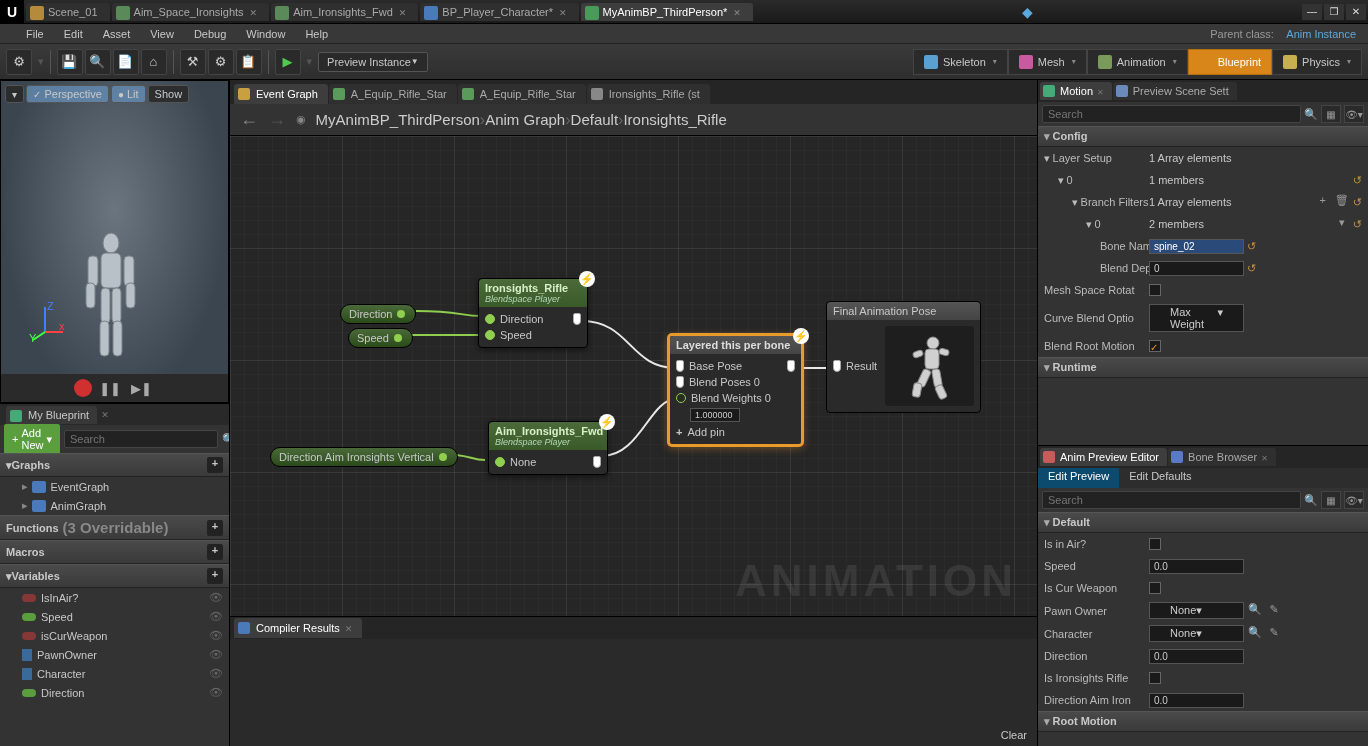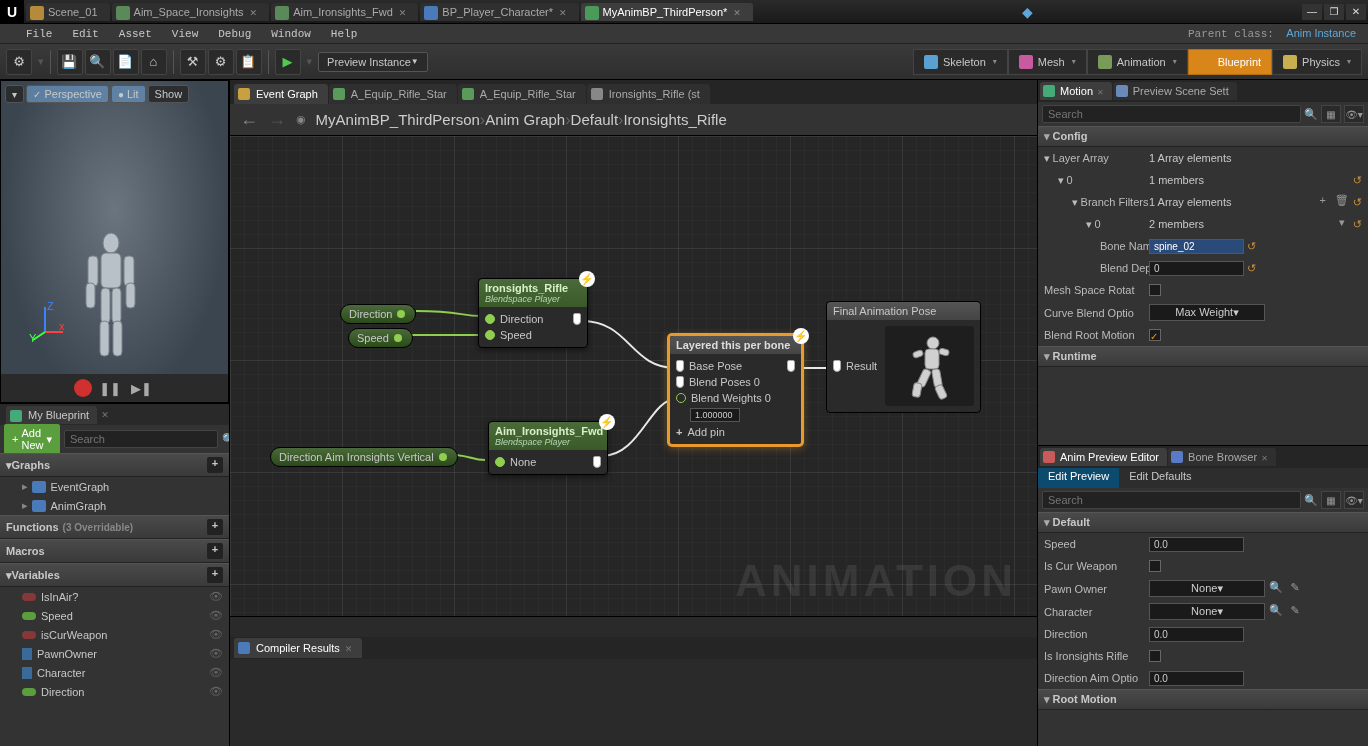--- a/index.html
+++ b/index.html
@@ -6,21 +6,21 @@
 body { background:#1a1a1a; color:#c8c8c8; width:1368px; height:746px; overflow:hidden; }
 .titlebar { height:24px; background:linear-gradient(#2a2a2a,#1a1a1a); display:flex; align-items:center; border-bottom:1px solid #000; }
 .ue-logo { width:24px; height:24px; background:#000; color:#fff; display:flex; align-items:center; justify-content:center; font-weight:bold; font-size:14px; }
 .title-tab { padding:3px 12px 3px 22px; background:#2f2f2f; margin-left:2px; border-radius:3px 3px 0 0; position:relative; color:#aaa; cursor:pointer; white-space:nowrap; }
 .title-tab.active { background:#3d3d3d; color:#fff; }
 .title-tab .tico { position:absolute; left:4px; top:3px; width:14px; height:14px; }
 .title-tab .close { margin-left:6px; color:#888; font-size:9px; }
 .win-btns { margin-left:auto; display:flex; gap:2px; padding-right:2px; }
 .win-btn { width:20px; height:16px; background:#333; color:#ddd; display:flex; align-items:center; justify-content:center; cursor:pointer; font-size:10px; }
 .menubar { height:20px; background:#383838; display:flex; align-items:center; padding:0 6px; border-bottom:1px solid #222; }
-.menubar span { padding:2px 10px; cursor:pointer;font-family:Liberation Mono, monospace; }
+.menubar span { padding:2px 10px; cursor:pointer; }
 .parent-class { margin-left:auto; color:#999; font-size:11px; padding-right:6px; }
 .parent-class a { color:#5ba8dc; cursor:pointer; }
 .toolbar { height:36px; background:linear-gradient(#3a3a3a,#2e2e2e); display:flex; align-items:center; padding:0 6px; gap:6px; border-bottom:1px solid #000; }
 .tbtn { width:26px; height:26px; background:#2a2a2a; border:1px solid #444; border-radius:2px; display:flex; align-items:center; justify-content:center; cursor:pointer; color:#ccc; font-size:13px; }
 .tbtn.play { color:#4fc94f; }
 .tbtn-group { display:flex; gap:2px; }
 .preview-combo { background:#2a2a2a; border:1px solid #555; border-radius:2px; padding:3px 8px; cursor:pointer; display:flex; align-items:center; }
 .mode-tabs { margin-left:auto; display:flex; gap:0; }
 .mode-tab { padding:5px 10px; background:#2a2a2a; border:1px solid #444; display:flex; align-items:center; gap:5px; cursor:pointer; }
 .mode-tab.active { background:#d8851a; color:#fff; border-color:#b56e0f; }
@@ -48,21 +48,21 @@
 .eye-ico { width:22px; color:#888; cursor:pointer; text-align:center; }
 .tree { flex:1; background:#333; overflow-y:auto; }
 .tree-section { background:linear-gradient(#4a4a4a,#3a3a3a); padding:3px 6px; font-weight:bold; border-top:1px solid #555; border-bottom:1px solid #222; display:flex; align-items:center; }
 .tree-section .plus { margin-left:auto; background:#222; width:16px; height:16px; text-align:center; border-radius:2px; cursor:pointer; }
 .tree-item { padding:3px 6px 3px 22px; display:flex; align-items:center; cursor:pointer; position:relative; }
 .tree-item .pin { width:14px; height:8px; border-radius:4px; margin-right:5px; }
 .tree-item .eye { margin-left:auto; color:#666; }
 .pin.red { background:#863838; }
 .pin.green { background:#5a9e3e; }
 .pin.blue { background:#3a6a9a; border-radius:0; width:10px; height:12px; }
-.sub-note { color:#888; font-size:10px; margin-left:4px; }
+.sub-note { color:#888; font-size:15px; margin-left:4px; }
 .center-col { flex:1; display:flex; flex-direction:column; background:#2a2a2a; border-left:1px solid #000; border-right:1px solid #000; }
 .graph-tabs { height:24px; background:#252525; display:flex; align-items:end; padding:0 4px; gap:1px; overflow:hidden; }
 .gtab { padding:4px 10px 4px 22px; background:#2f2f2f; border-radius:3px 3px 0 0; cursor:pointer; white-space:nowrap; position:relative; color:#aaa; }
 .gtab.active { background:#3d3d3d; color:#fff; }
 .gtab .gico { position:absolute; left:4px; top:4px; width:12px; height:12px; border-radius:2px; }
 .breadcrumb { height:32px; background:#333; display:flex; align-items:center; padding:0 10px; gap:10px; font-size:14px; border-bottom:1px solid #000; }
 .bc-arrow { color:#888; cursor:pointer; font-size:18px; }
 .bc-sep { color:#666; font-size:16px; }
 .bc-item { color:#ccc; cursor:pointer; font-size:15px; }
 .graph-area { flex:1; background:#262626; position:relative; overflow:hidden; background-image:
@@ -88,21 +88,21 @@
 .input-field { background:#1a1a1a; border:1px solid #555; padding:1px 4px; font-size:9px; color:#ccc; width:50px; }
 .node-badge { position:absolute; top:-8px; right:-8px; width:16px; height:16px; border-radius:50%; background:#fff; color:#222; font-size:11px; display:flex; align-items:center; justify-content:center; font-weight:bold; }
 .var-node { position:absolute; background:linear-gradient(#4a6a3a,#2a4a1a); border:1px solid #000; border-radius:10px; padding:3px 10px 3px 8px; font-size:10px; display:flex; align-items:center; gap:5px; }
 .var-node .out-pin { width:8px; height:8px; border-radius:50%; background:#8fce4e; }
 .wire { position:absolute; pointer-events:none; }
 .final-node { position:absolute; background:#2a2a2a; border:1px solid #000; border-radius:4px; }
 .final-node .hd { background:linear-gradient(#555,#444); padding:3px 6px; border-radius:4px 4px 0 0; font-size:11px; }
 .final-body { display:flex; align-items:center; padding:6px; gap:8px; }
 .pose-fig { width:90px; height:80px; background:#1e1e1e; border-radius:3px; display:flex; align-items:center; justify-content:center; }
 .compiler { height:130px; display:flex; flex-direction:column; border-top:1px solid #000; }
-.compiler-tab { height:22px; background:#252525; display:flex; align-items:center; padding:0 4px;margin-top:20px; }
+.compiler-tab { height:22px; background:#252525; display:flex; align-items:center; padding:0 4px; }
 .compiler-body { flex:1; background:#2a2a2a; }
 .compiler-foot { height:22px; background:#2a2a2a; display:flex; align-items:center; justify-content:flex-end; padding:0 10px; }
 .right-col { width:330px; display:flex; flex-direction:column; background:#333; }
 .rtabs { height:22px; background:#252525; display:flex; align-items:center; padding:0 2px; gap:1px; }
 .rtab { padding:3px 8px 3px 20px; background:#2f2f2f; border-radius:3px 3px 0 0; cursor:pointer; position:relative; font-size:10px; color:#aaa; }
 .rtab.active { background:#3d3d3d; color:#fff; }
 .rtab .rico { position:absolute; left:3px; top:3px; width:12px; height:12px; background:#4a7; border-radius:2px; }
 .rtab .close { margin-left:4px; color:#777; font-size:8px; }
 .search-row { height:24px; background:#333; display:flex; align-items:center; padding:0 4px; gap:3px; }
 .search-row input { flex:1; background:#222; border:1px solid #444; padding:2px 5px; color:#aaa; border-radius:2px; }
@@ -110,21 +110,21 @@
 .prop-section { background:linear-gradient(#4a4a4a,#3a3a3a); padding:3px 6px; font-weight:bold; border-top:1px solid #555; border-bottom:1px solid #222; font-size:11px; }
 .prop-section::before { content:'▾ '; color:#aaa; }
 .prop-row { display:flex; align-items:center; padding:3px 6px; font-size:10px; min-height:22px; }
 .prop-row .k { width:105px; color:#bbb; white-space:nowrap; overflow:hidden; }
 .prop-row .v { flex:1; display:flex; align-items:center; gap:3px; }
 .prop-row.indent1 .k { padding-left:14px; width:105px; }
 .prop-row.indent2 .k { padding-left:28px; width:105px; }
 .prop-row.indent3 .k { padding-left:42px; width:105px; }
 .prop-input { background:#1a1a1a; border:1px solid #555; padding:1px 4px; color:#ccc; width:95px; font-size:10px; }
 .prop-input.selected-text { background:#2a4a7a; color:#fff; }
-.prop-combo { background:#1a1a1a; border:1px solid #555; padding:1px 20px; color:#ccc; width:116px; display:flex; justify-content:center; cursor:pointer; font-size:10px; }
+.prop-combo { background:#1a1a1a; border:1px solid #555; padding:1px 20px; color:#ccc; width:95px; display:flex; justify-content:flex-start; cursor:pointer; font-size:10px; }
 .prop-check { width:12px; height:12px; background:#1a1a1a; border:1px solid #666; cursor:pointer; }
 .prop-check.on::after { content:'✓'; color:#e89a2c; font-size:10px; line-height:10px; }
 .icon-btn { width:16px; height:16px; color:#999; cursor:pointer; text-align:center; font-size:11px; }
 .reset-arrow { color:#c89040; font-size:11px; cursor:pointer; }
 .sub-tabs { height:20px; background:#2d2d2d; display:flex; }
 .sub-tab { padding:2px 10px; cursor:pointer; font-size:11px; }
 .sub-tab.active { background:#0c4a6e; color:#fff; }
 .details-body { flex:1; overflow-y:auto; }
 .details-upper { height:320px; overflow-y:auto; border-bottom:1px solid #000; }
 svg.mann { overflow:visible; }
@@ -388,39 +388,42 @@
     </div>
 
     <div class="compiler">
       <div class="compiler-tab">
         <div class="gtab active" style="padding-left:22px">
           <span class="gico" style="background:#4a7aba"></span>
           <span>Compiler Results</span><span style="margin-left:5px;color:#777;font-size:9px">✕</span>
         </div>
       </div>
       <div class="compiler-body"></div>
+      <div class="compiler-foot">
+          <span style="cursor:pointer">Clear</span>
+        </div>
     </div>
   </div>
 
   <div class="right-col">
 
     <div class="rtabs">
       <div class="rtab active"><span class="rico"></span><span>Motion</span><span class="close">✕</span></div>
       <div class="rtab"><span class="rico" style="background:#6a8aba"></span><span>Preview Scene Sett</span></div>
     </div>
     <div class="search-row">
       <input placeholder="Search" style="">
       <span style="color:#888">🔍</span>
       <div class="sr-btn">▦</div>
       <div class="sr-btn">👁▾</div>
     </div>
     <div class="details-upper">
       <div class="prop-section">Config</div>
       <div class="prop-row">
-          <span class="k">▾ <span>Layer Array</span></span>
+          <span class="k">▾ <span>Layer Setup</span></span>
           <span class="v">1 Array elements</span>
         </div>
       <div class="prop-row indent1">
           <span class="k">▾ <span>0</span></span>
           <span class="v">
             <span>1 members</span>
             <span class="reset-arrow" style="margin-left:auto">↺</span>
           </span>
         </div>
       <div class="prop-row indent2">
@@ -488,20 +491,26 @@
     </div>
     <div class="search-row">
       <input placeholder="Search" style="">
       <span style="color:#888">🔍</span>
       <div class="sr-btn">▦</div>
       <div class="sr-btn">👁▾</div>
     </div>
     <div class="details-body">
       <div class="prop-section">Default</div>
       <div class="prop-row">
+          <span class="k">Is in Air?</span>
+          <span class="v">
+            <span class="prop-check"></span>
+          </span>
+        </div>
+      <div class="prop-row">
           <span class="k">Speed</span>
           <span class="v">
             <input class="prop-input" value="0.0" style="">
           </span>
         </div>
       <div class="prop-row">
           <span class="k">Is Cur Weapon</span>
           <span class="v">
             <span class="prop-check"></span>
           </span>
@@ -534,21 +543,21 @@
             <input class="prop-input" value="0.0" style="">
           </span>
         </div>
       <div class="prop-row">
           <span class="k">Is Ironsights Rifle</span>
           <span class="v">
             <span class="prop-check"></span>
           </span>
         </div>
       <div class="prop-row">
-          <span class="k">Direction Aim Optio</span>
+          <span class="k">Direction Aim Iron</span>
           <span class="v">
             <input class="prop-input" value="0.0" style="">
           </span>
         </div>
       <div class="prop-section">Root Motion</div>
     </div>
   </div>
 </div>
 
 </body></html>

